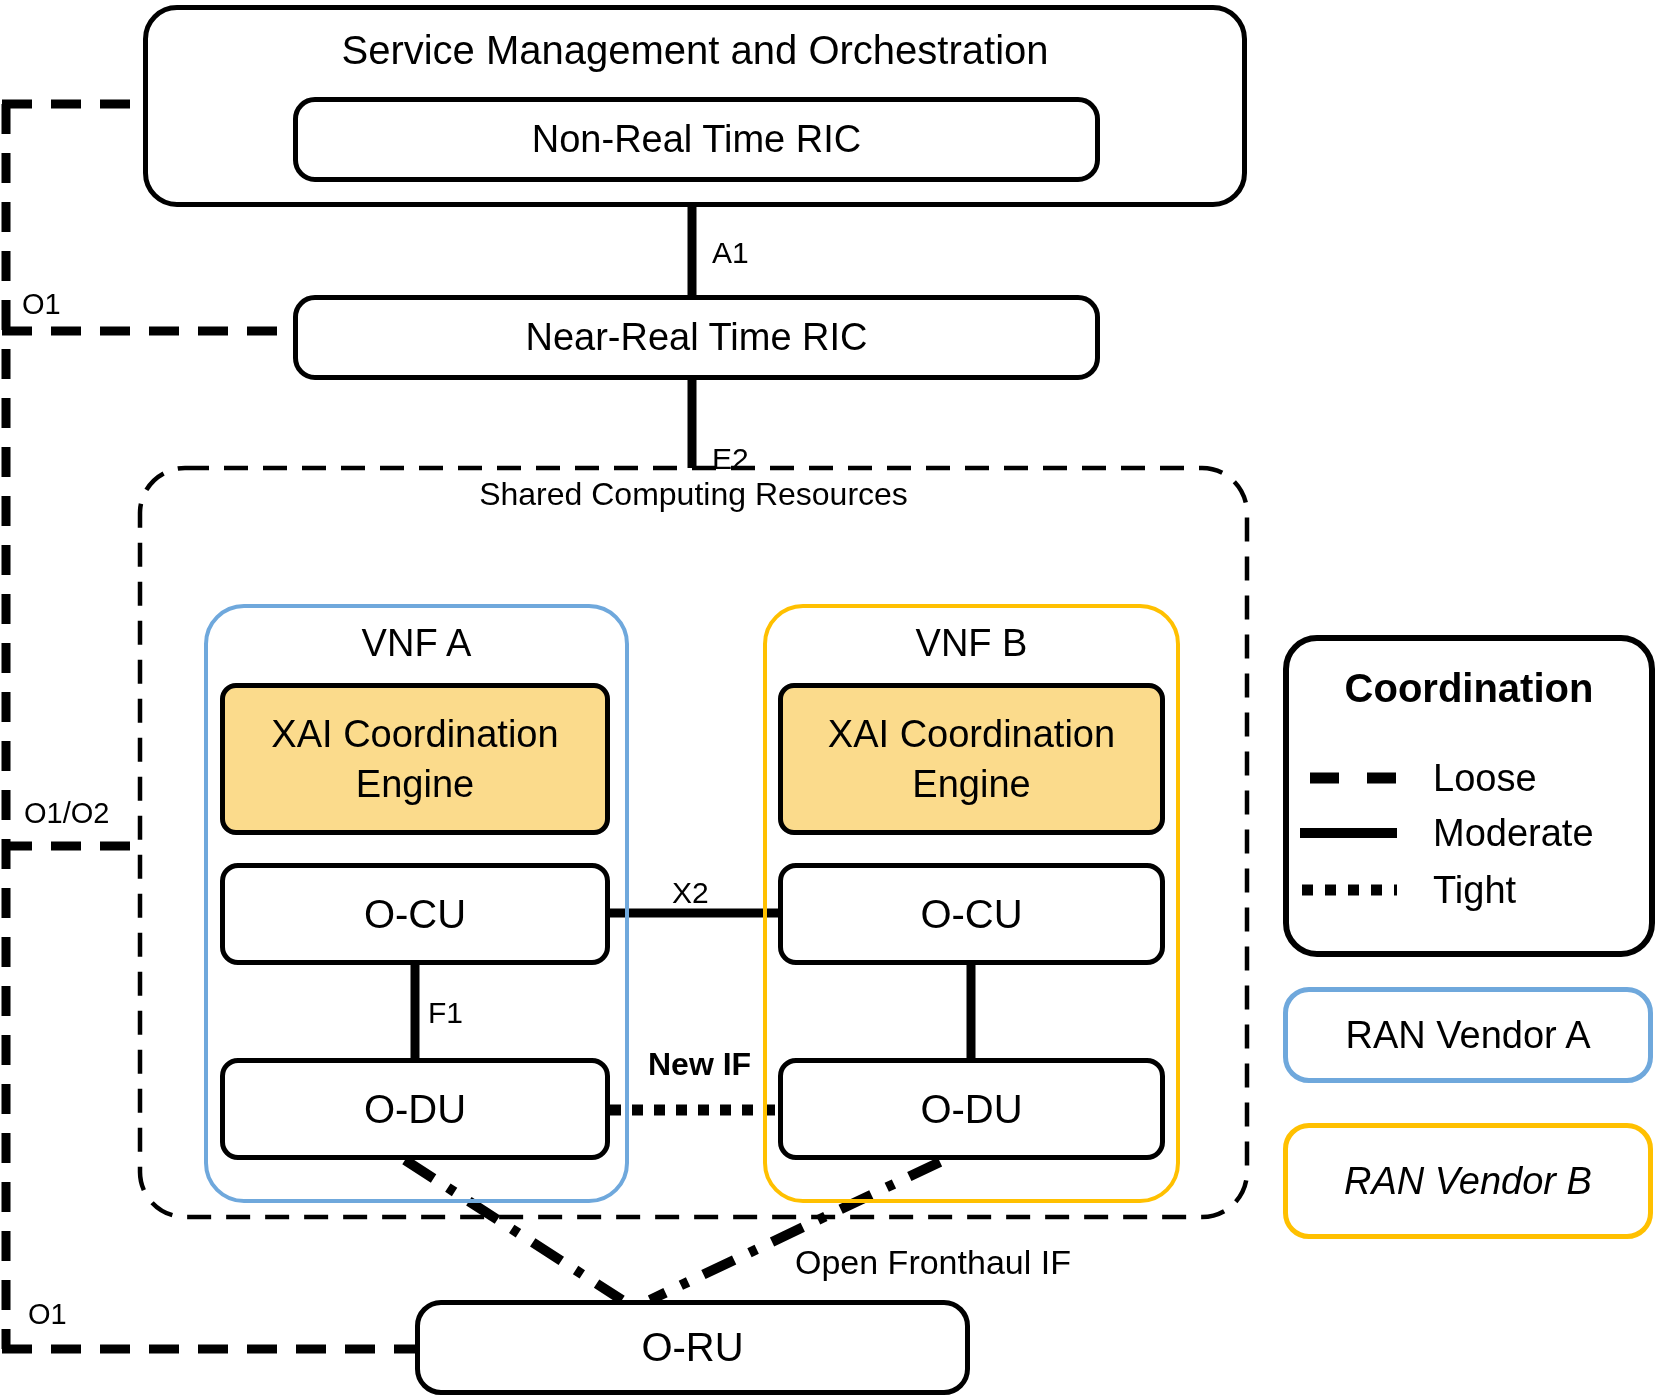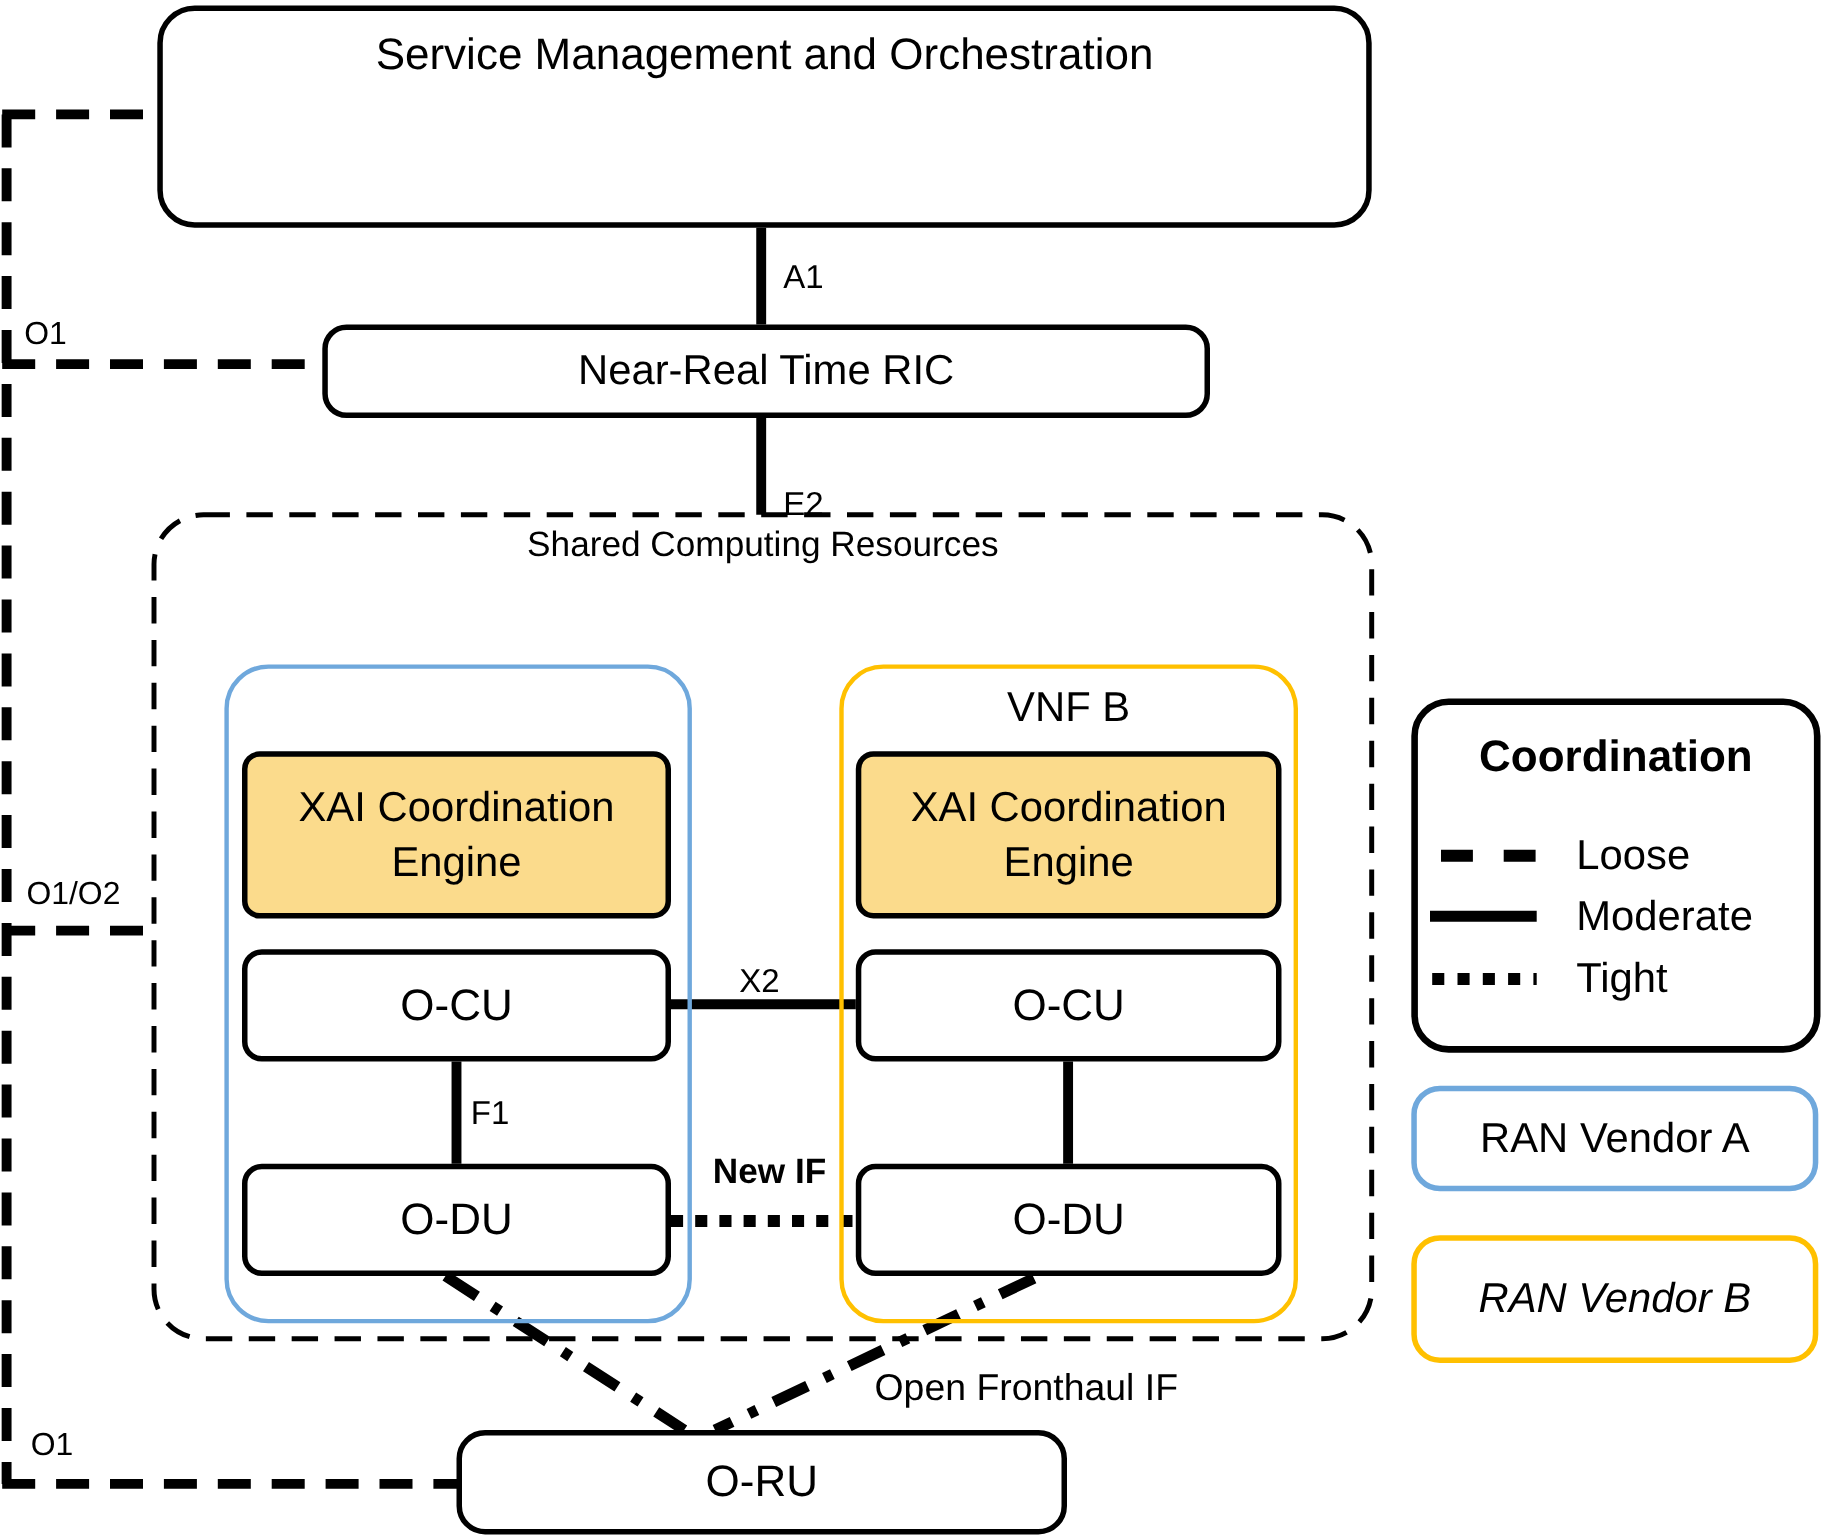--- a/index.html
+++ b/index.html
@@ -45,38 +45,42 @@
 
     <path d="M 1310 778 L 1398 778" stroke="#000" stroke-width="11" fill="none" stroke-dasharray="29 28"></path>
     <path d="M 1300 833 L 1397 833" stroke="#000" stroke-width="10" fill="none"></path>
     <path d="M 1302 890 L 1397 890" stroke="#000" stroke-width="11" fill="none" stroke-dasharray="11 12"></path>
   </svg>
 
   <div class="boxlayer">
 
     <div class="box" style="left:143px;top:5px;width:1104px;height:202px;border-radius:34px;"></div>
     <div class="lbl" style="left:143px;top:28px;width:1104px;text-align:center;font-size:40px;">Service Management and Orchestration</div>
+    <div class="box fillbox ctr" style="left:293px;top:97px;width:807px;height:85px;border-radius:22px;font-size:38px;">
+      <span>Non-Real Time RIC</span>
+    </div>
 
     <div class="box fillbox ctr" style="left:293px;top:295px;width:807px;height:85px;border-radius:22px;font-size:38px;">
       <span>Near-Real Time RIC</span>
     </div>
 
     <div class="lbl" style="left:712px;top:236px;font-size:30px;">A1</div>
     <div class="lbl" style="left:712px;top:398px;font-size:30px;margin-top:44px;">E2</div>
     <div class="lbl" style="left:22px;top:288px;font-size:29px;">O1</div>
     <div class="lbl" style="left:24px;top:797px;font-size:29px;">O1/O2</div>
     <div class="lbl" style="left:28px;top:1298px;font-size:29px;">O1</div>
     <div class="lbl" style="left:672px;top:876px;font-size:30px;">X2</div>
     <div class="lbl" style="left:428px;top:996px;font-size:30px;">F1</div>
     <div class="lbl" style="left:648px;top:1046px;font-size:32px;font-weight:bold;">New IF</div>
     <div class="lbl" style="left:795px;top:1243px;font-size:34px;">Open Fronthaul IF</div>
 
     <div class="lbl" style="left:140px;top:476px;width:1107px;text-align:center;font-size:32px;white-space:nowrap;">Shared Computing Resources</div>
 
     <div class="box" style="left:204px;top:604px;width:425px;height:599px;border:4px solid #6FA8DC;border-radius:40px;"></div>
+    <div class="lbl" style="left:204px;top:622px;width:425px;text-align:center;font-size:38px;">VNF A</div>
     <div class="box ctr" style="left:220px;top:683px;width:390px;height:152px;border-radius:16px;background:#FBDB8C;font-size:38px;line-height:1.32;padding:0 18px;">
       <span>XAI Coordination Engine</span>
     </div>
     <div class="box fillbox ctr" style="left:220px;top:863px;width:390px;height:102px;font-size:40px;">
       <span>O-CU</span>
     </div>
     <div class="box fillbox ctr" style="left:220px;top:1058px;width:390px;height:102px;font-size:40px;">
       <span>O-DU</span>
     </div>
 

